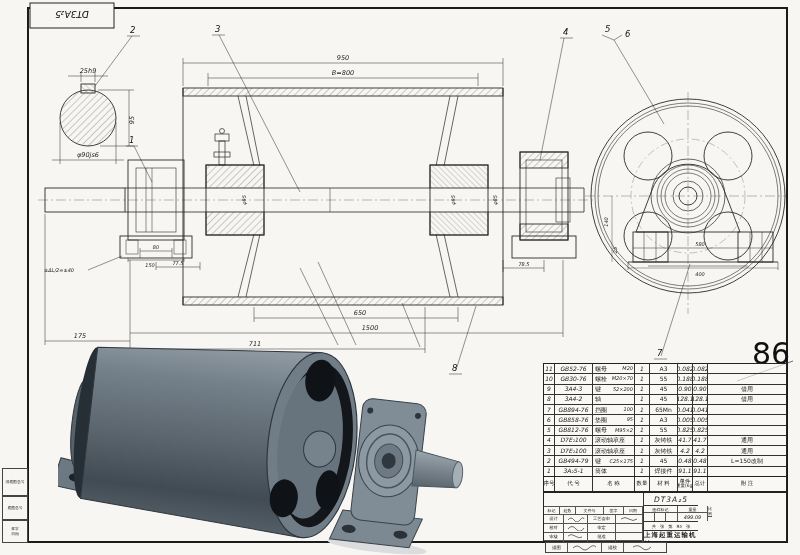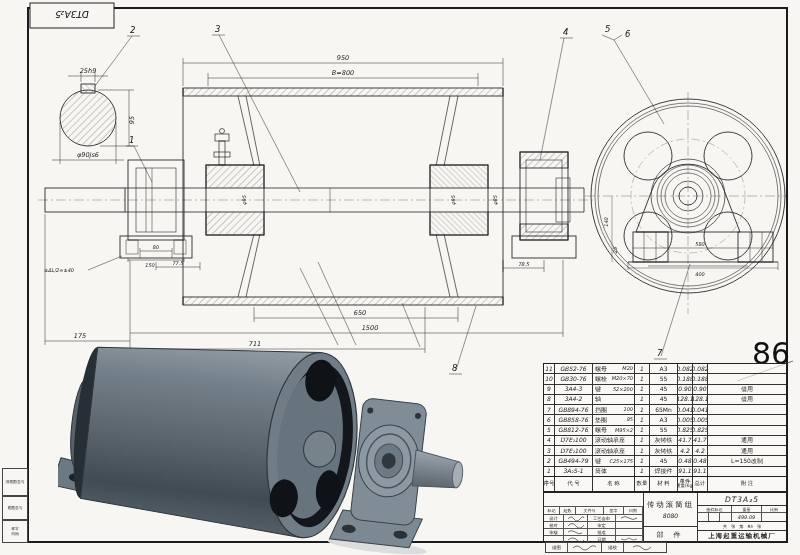--- a/index.html
+++ b/index.html
@@ -539,27 +539,20 @@
           </svg>
         </div>
       <div>日期</div>
       <div class="scrib">
           <svg width="18" height="6">
             <path d="M1,3 l4,1 l4,-2 l4,2 l4,-1" stroke="#333" fill="none" stroke-width="0.6"></path>
           </svg>
         </div>
     </div>
   </div>
-  <div id="tb-center">
-    <div id="tb-title">
-      <span class="t1">传动滚筒组</span>
-      <span class="t2">8080</span>
-    </div>
-    <div id="tb-part">部  件</div>
-  </div>
   <div id="tb-right">
     <div id="tb-dwgno">DT3A₂5</div>
     <div id="tb-grid">
       <div>
         <div class="gl">图样标记</div>
         <div class="markcells">
             <div></div>
             <div></div>
             <div></div>
           </div>

